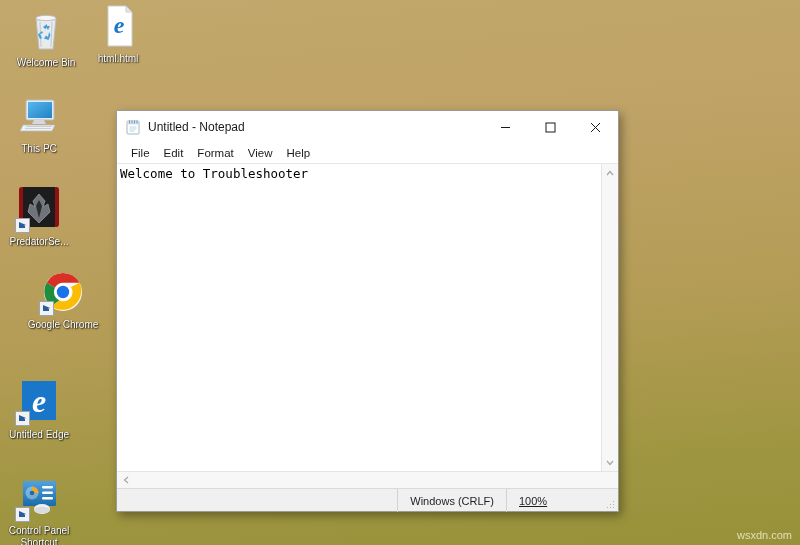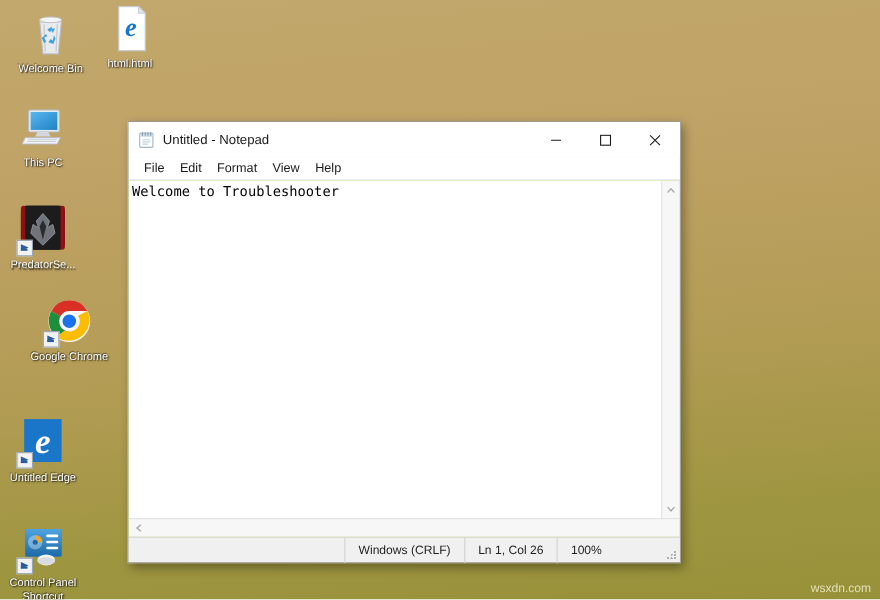--- a/index.html
+++ b/index.html
@@ -177,21 +177,21 @@
     font-size: 11px;
     color: #1f1f1f;
     height: 23px;
     display: flex;
     align-items: center;
     padding: 0 12px;
     border-left: 1px solid #d2d2d2;
     white-space: nowrap;
     font-family: "Liberation Sans", sans-serif;
   }
-  .status-cell.zoom { width: 96px; }
+  .status-cell.zoom { width: 96px; text-decoration: underline; }
   .grip { width: 16px; height: 23px; position: relative; }
   .grip::after {
     content: "";
     position: absolute;
     right: 3px; bottom: 3px;
     width: 9px; height: 9px;
     background:
       radial-gradient(circle 1px at 7.5px 1.5px, #b0b0b0 99%, transparent 100%),
       radial-gradient(circle 1px at 7.5px 4.5px, #b0b0b0 99%, transparent 100%),
       radial-gradient(circle 1px at 4.5px 4.5px, #b0b0b0 99%, transparent 100%),
@@ -391,21 +391,20 @@
         <div class="sb-arrow">
           <svg width="6" height="8" viewBox="0 0 6 8">
               <path d="M5 1 L1.5 4 L5 7" fill="none" stroke="#a6a6a6" stroke-width="1.2"></path>
             </svg>
         </div>
       </div>
     </div>
 
     <div class="statusbar">
       <div class="status-cell">Windows (CRLF)</div>
-      <div class="status-cell">Ln 1, Col 26</div>
       <div class="status-cell zoom">100%</div>
       <div class="grip"></div>
     </div>
 
   </div>
 
   <div id="watermark">wsxdn.com</div>
 </div>
 
 </body></html>

